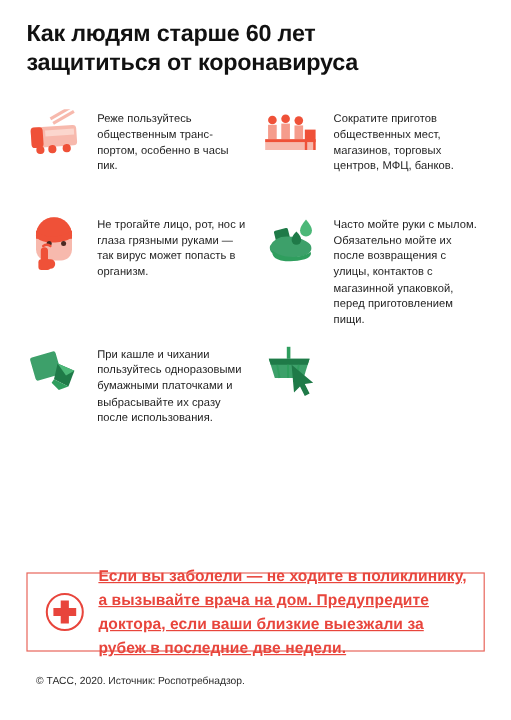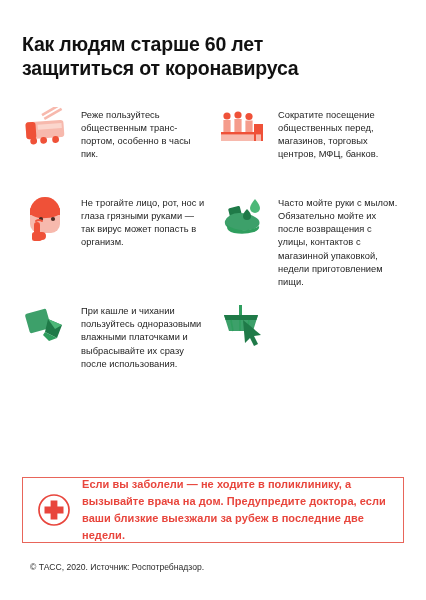--- a/index.html
+++ b/index.html
@@ -6,21 +6,21 @@
   body{
     width:426px;height:600px;
     background:#ffffff;
     font-family:"Liberation Sans","DejaVu Sans",sans-serif;
     color:#1d1d1d;
     overflow:hidden;
   }
   .page{
     width:426px;height:464px;
     box-sizing:border-box;
-    padding:32px 22px 0 22px;
+    padding:16px 22px 0 22px;
     position:relative;
   }
   .title{
     font-size:19.5px;
     font-weight:bold;
     line-height:1.25;
     letter-spacing:-0.2px;
     color:#111111;
     margin:0 0 26px 0;
     max-width:360px;
@@ -63,25 +63,26 @@
     box-sizing:border-box;
     display:flex;
     align-items:center;
     padding:0 14px;
     background:#ffffff;
   }
   .alert-icon{
     width:34px;min-width:34px;height:34px;margin-right:11px;
   }
   .alert-text{
-    font-size:11px;
+    font-size:13px;
     font-weight:bold;
     line-height:1.55;
     color:#e8453c;
     letter-spacing:0.05px;
+    text-decoration:underline;
   }
   .footer{
     position:absolute;
     left:30px;
     top:562px;
     font-size:8.6px;
     color:#2b2b2b;
   }
 </style>
 </head>
@@ -122,21 +123,21 @@
           <circle cx="19" cy="8" r="3.6" fill="#ef5138"></circle>
           <rect x="15.4" y="12" width="7.2" height="14" fill="#f59c8c"></rect>
           <circle cx="30" cy="9.5" r="3.6" fill="#ef5138"></circle>
           <rect x="26.4" y="13.5" width="7.2" height="12.5" fill="#f59c8c"></rect>
           <rect x="2" y="25" width="42" height="9" fill="#f7b9ad"></rect>
           <rect x="35" y="17" width="9" height="17" fill="#ef5138"></rect>
           <rect x="37" y="26" width="5" height="8" fill="#f7b9ad"></rect>
           <rect x="2" y="25" width="42" height="2.4" fill="#ef5138"></rect>
         </svg>
       </div>
-      <div class="tip-text">Сократите посещение общественных перед, магазинов, торговых центров, МФЦ, банков.</div>
+      <div class="tip-text">Сократите приготов общественных мест, магазинов, торговых центров, МФЦ, банков.</div>
     </div>
 
     <div class="tip">
       <div class="tip-icon">
         <svg width="52" height="46" viewBox="0 0 52 46">
           <path d="M8 17 a15 15 0 0 1 30 0 v12 a9 9 0 0 1 -9 9 h-12 a9 9 0 0 1 -9 -9 z" fill="#f7b9ad"></path>
           <path d="M8 17 a15 15 0 0 1 30 0 v3 h-30 z" fill="#ef5138"></path>
           <path d="M8 13 q6 6 16 5 q9 -1 14 -5 v6 q-6 4 -14 4 q-10 1 -16 -4 z" fill="#ef5138"></path>
           <circle cx="19" cy="24" r="2.1" fill="#4a2a22"></circle>
           <circle cx="31" cy="24" r="2.1" fill="#4a2a22"></circle>
@@ -152,33 +153,33 @@
     <div class="tip">
       <div class="tip-icon">
         <svg width="52" height="46" viewBox="0 0 52 46">
           <path d="M36 4 q5 6 5 9 a5 5 0 0 1 -10 0 q0 -3 5 -9 z" fill="#4cb878"></path>
           <rect x="10" y="12" width="12" height="11" rx="1.5" fill="#1f7a48" transform="rotate(-14 16 17)"></rect>
           <path d="M6 26 q4 -8 14 -8 q10 0 16 4 q6 3 4 8 q-2 4 -10 5 q-12 2 -20 -2 q-5 -2 -4 -7 z" fill="#3da06a"></path>
           <path d="M8 30 q8 6 20 5 q8 -1 12 -4 q1 4 -5 6 q-10 3 -20 1 q-8 -2 -7 -8 z" fill="#2f9e5e"></path>
           <path d="M28 14 q4 4 4 7 a4 4 0 0 1 -8 0 q0 -3 4 -7 z" fill="#1f7a48"></path>
         </svg>
       </div>
-      <div class="tip-text">Часто мойте руки с мылом. Обязательно мойте их после возвра­щения с улицы, контак­тов с магазинной упа­ковкой, недели приготов­лением пищи.</div>
+      <div class="tip-text">Часто мойте руки с мылом. Обязательно мойте их после возвра­щения с улицы, контак­тов с магазинной упа­ковкой, перед приготов­лением пищи.</div>
     </div>
 
     <div class="tip">
       <div class="tip-icon">
         <svg width="52" height="46" viewBox="0 0 52 46">
           <rect x="5" y="8" width="22" height="20" rx="2" fill="#3da06a" transform="rotate(-16 16 18)"></rect>
           <path d="M26 16 l14 6 l-5 13 l-12 -6 z" fill="#1f7a48"></path>
           <path d="M26 16 l14 6 l-7 4 z" fill="#4cb878"></path>
           <path d="M23 29 l12 6 l-8 3 l-6 -6 z" fill="#2f9e5e"></path>
         </svg>
       </div>
-      <div class="tip-text">При кашле и чихании пользуйтесь одноразо­выми влажными пла­точками и выбрасывай­те их сразу после ис­пользования.</div>
+      <div class="tip-text">При кашле и чихании пользуйтесь одноразо­выми бумажными пла­точками и выбрасывай­те их сразу после ис­пользования.</div>
     </div>
 
 
     <div class="tip">
       <div class="tip-icon">
         <svg width="52" height="46" viewBox="0 0 52 46">
           <rect x="20" y="2" width="3" height="10" fill="#2f9e5e"></rect>
           <path d="M5 12 h34 l-5 16 h-24 z" fill="#3da06a"></path>
           <path d="M5 12 h34 l-1.6 5 h-30.8 z" fill="#1f7a48"></path>
           <path d="M12 17 l2 11 M21 17 l0 11 M30 17 l-2 11" stroke="#2f9e5e" stroke-width="1.6" fill="none"></path>

